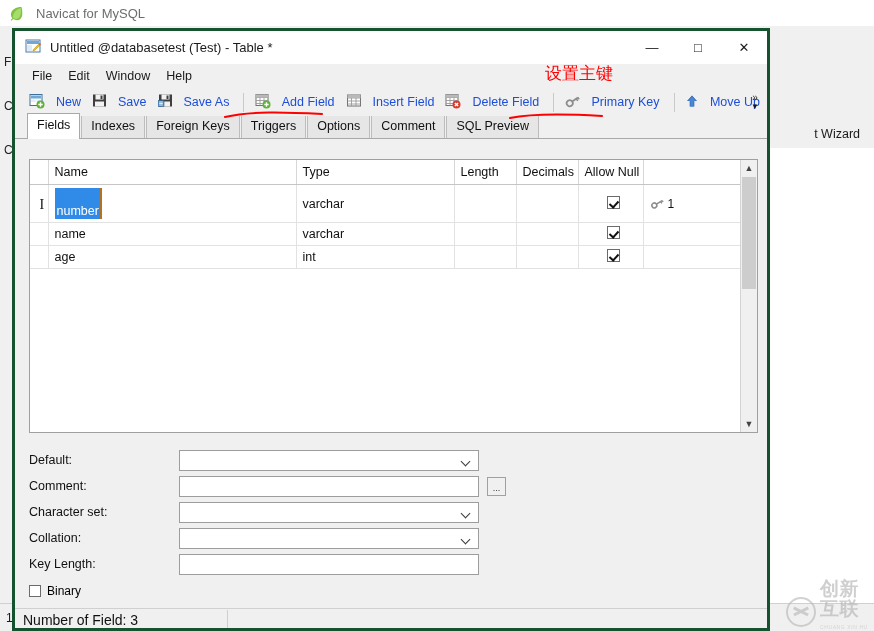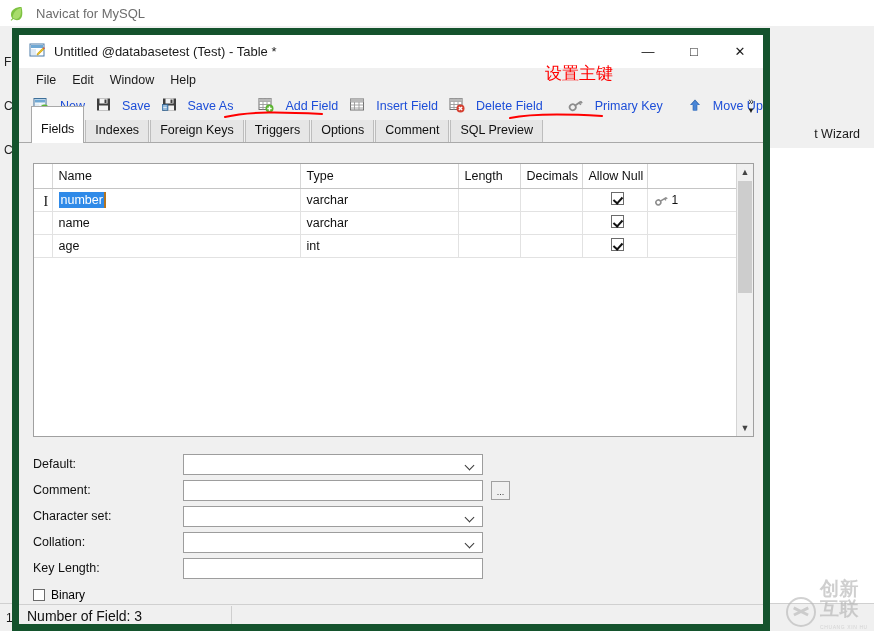--- a/index.html
+++ b/index.html
@@ -100,21 +100,21 @@
     background: #b7b7b7; transform: rotate(26deg);
   }
   .wm-logo .txt { line-height: 1.05; }
   .wm-logo .txt .cn { font-size: 19px; color: #b2b2b2; font-weight: bold; letter-spacing: 0.5px;}
   .wm-logo .txt .en { font-size: 5px; color: #c2c2c2; letter-spacing: 0.6px; }
 
   
   .win {
     position: absolute; left: 12px; top: 28px; width: 758px; height: 603px;
     background: #f0f0f0;
-    border: 7px solid #14532d;
+    border: 3px solid #14532d;
     box-sizing: border-box;
     box-shadow: 0 0 0 0 rgba(0,0,0,0);
   }
   .win-title {
     height: 33px; background: #ffffff; display: flex; align-items: center;
     position: relative;
   }
   .win-title .ico { margin-left: 10px; margin-right: 8px; }
   .win-title .txt { font-size: 13px; color: #1b1b1b; }
   .win-ctrls {
@@ -150,21 +150,21 @@
     position: absolute; right: 3px; top: 0px; height: 28px; width: 18px;
     display: flex; flex-direction: column; align-items: center; justify-content: center;
     font-size: 10px; color: #1a1a1a; line-height: 9px; cursor: default;
   }
 
   .tabstrip {
     height: 22px; background: #f0f0f0; display: flex; align-items: flex-end;
     padding-left: 12px; border-bottom: 1px solid #a9a9a9; box-sizing: content-box;
   }
   .tab {
-    font-size: 12.5px; color: #101010; padding: 14px 9px 3px 9px; height: 17px;
+    font-size: 12.5px; color: #101010; padding: 3px 9px 3px 9px; height: 17px;
     background: #e6e6e6; border: 1px solid #bdbdbd; border-bottom: none;
     margin-right: 1px; cursor: default; line-height: 16px;
   }
   .tab.active {
     background: #ffffff; border-color: #a9a9a9; position: relative; top: 1px;
     padding-bottom: 4px; height: 18px; font-weight: normal;
   }
 
   
   .grid-wrap {
@@ -186,21 +186,21 @@
   }
   .col-marker { width: 18px; }
   td.col-marker { text-align: center; padding-left: 0; position: relative; }
   .caret-ibeam {
     display: inline-block; width: 7px; height: 13px; position: relative; top: 1px;
   }
   .caret-ibeam:before {
     content: "I"; font-family: "Liberation Serif", serif; font-size: 14px; color: #111;
   }
   .name-sel {
-    background: #2f8ae8; color: #ffffff; padding: 1px 1px 1px 2px;
+    background: #2f8ae8; color: #ffffff; padding: 16px 1px 1px 2px;
     border-right: 2px solid #b4741f; display: inline-block; line-height: 14px; text-align: right;
   }
   .chk {
     width: 13px; height: 13px; border: 1px solid #6b6b6b; background: #fff;
     display: inline-block; position: relative; box-sizing: border-box;
   }
   .chk.on:after {
     content: ""; position: absolute; left: 3px; top: 2px; width: 4px; height: 7px;
     border: solid #111; border-width: 0 2px 2px 0; transform: rotate(42deg);
   }

